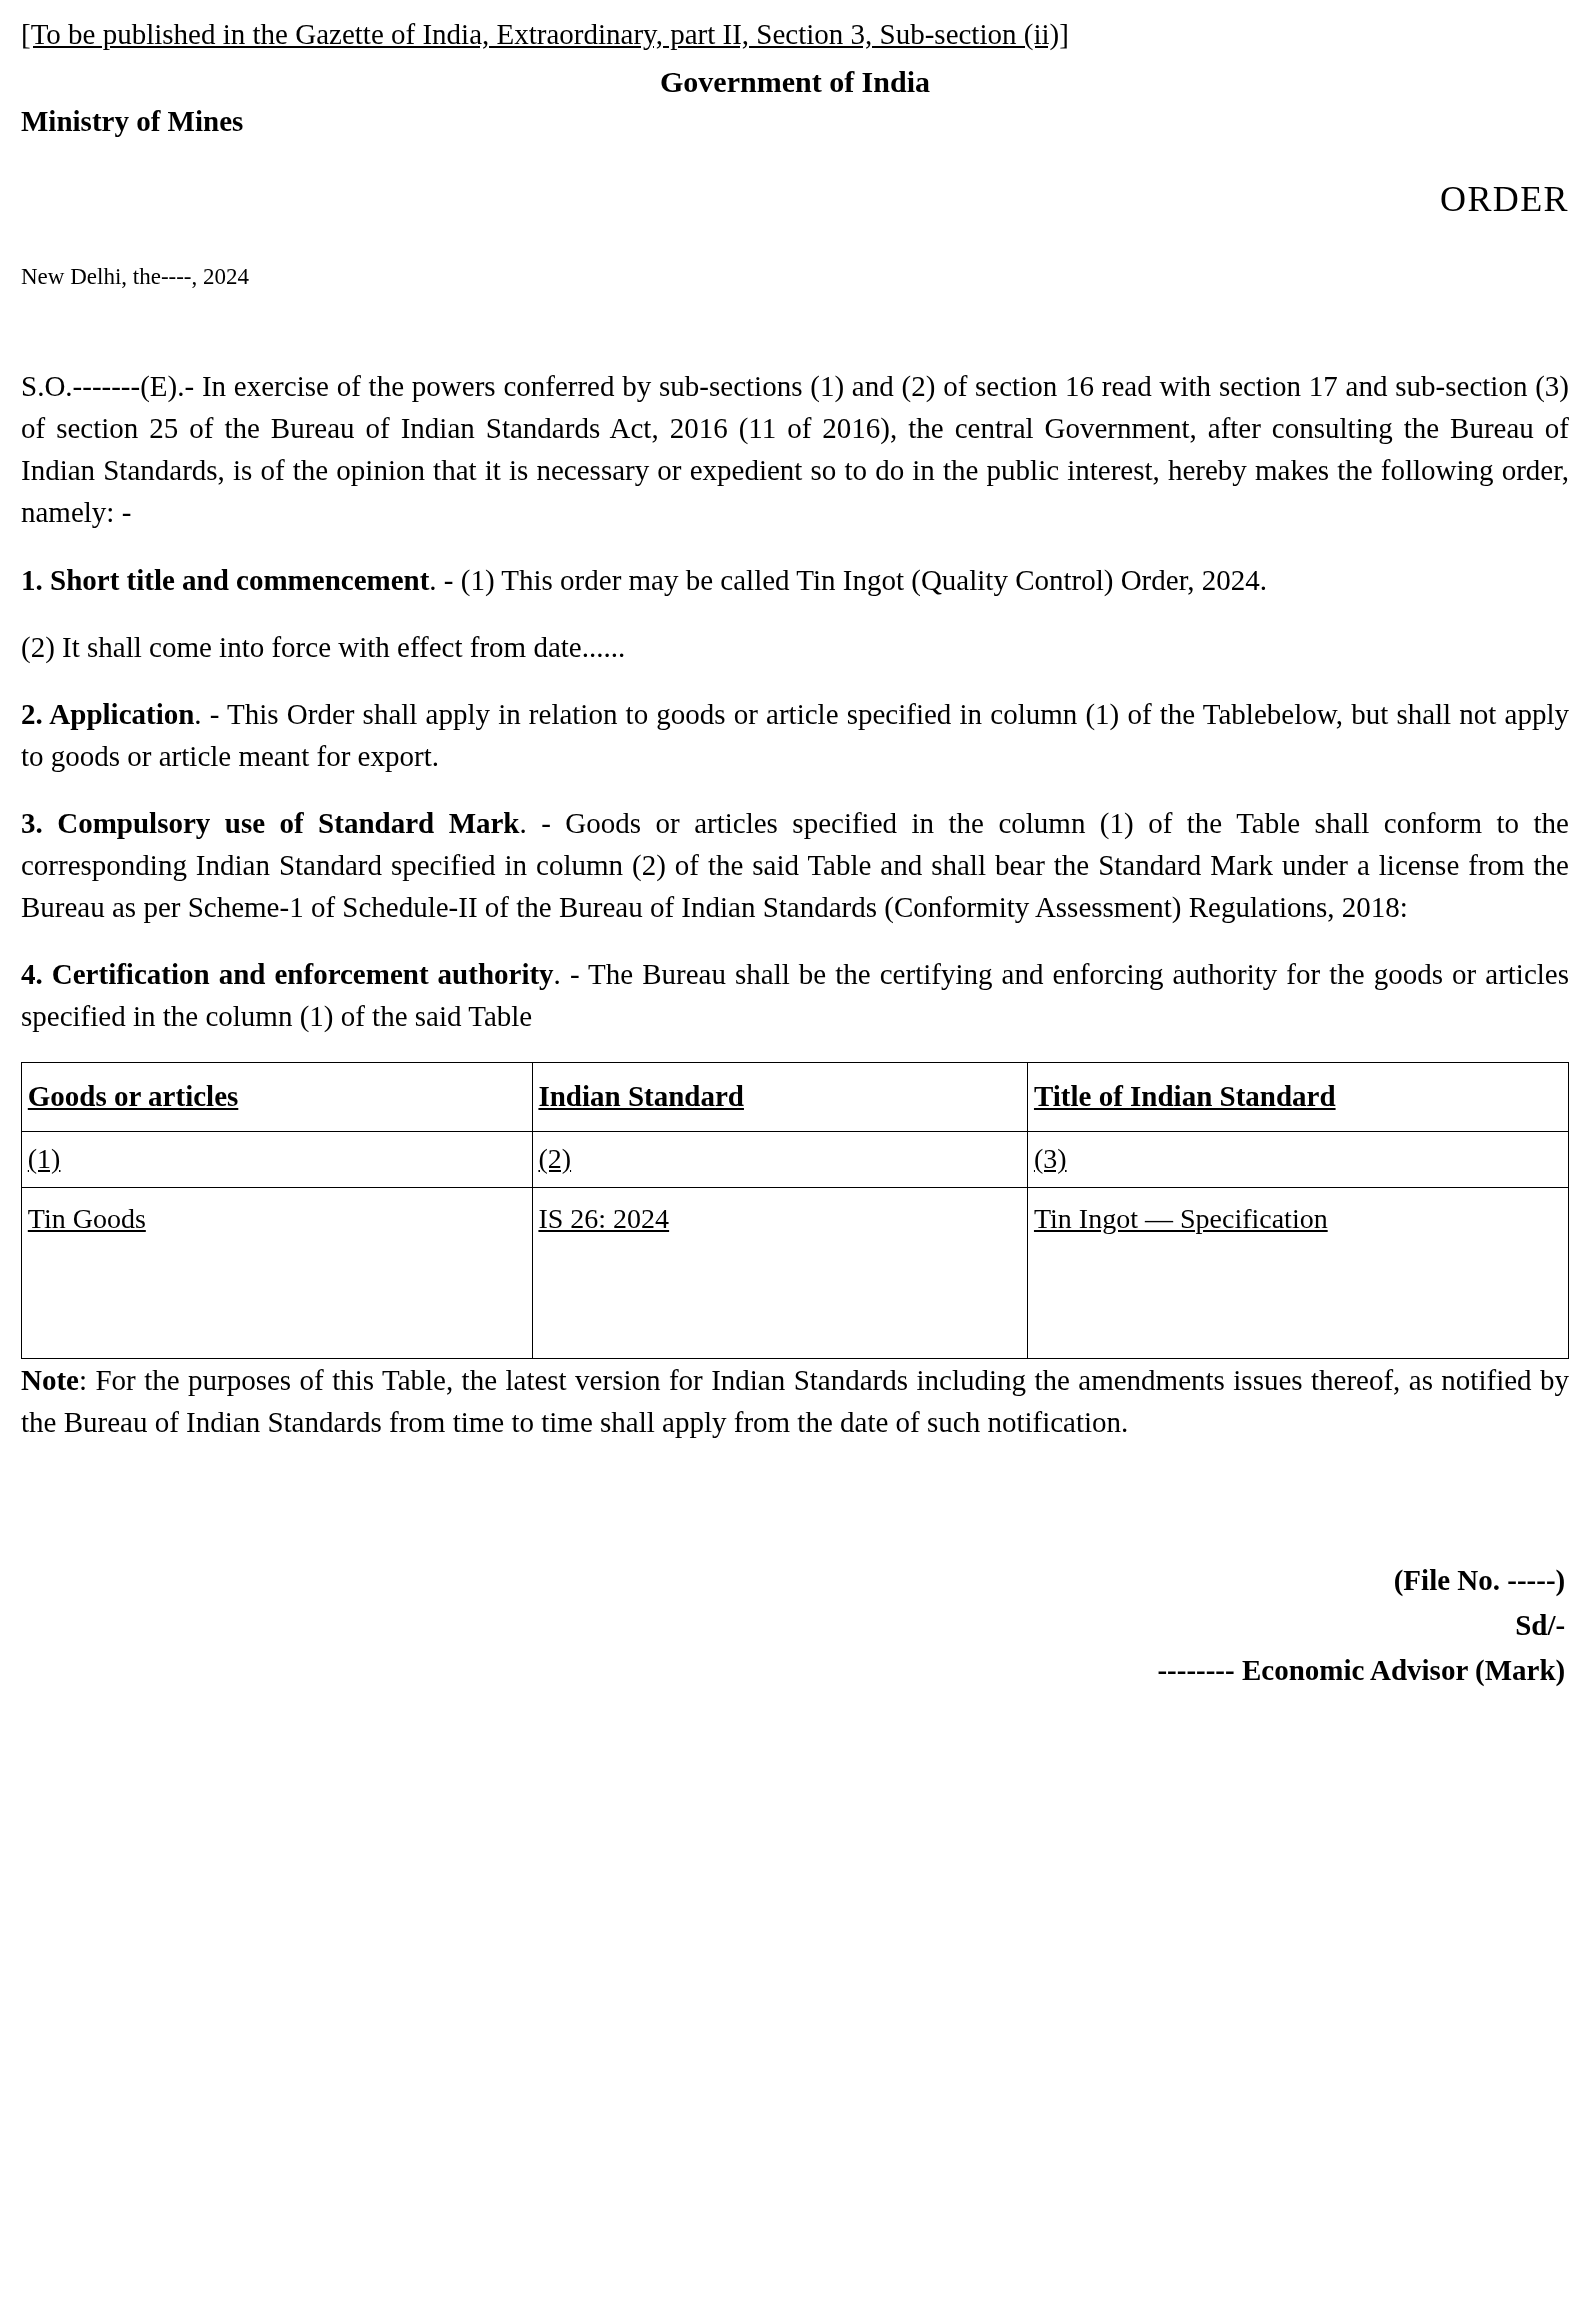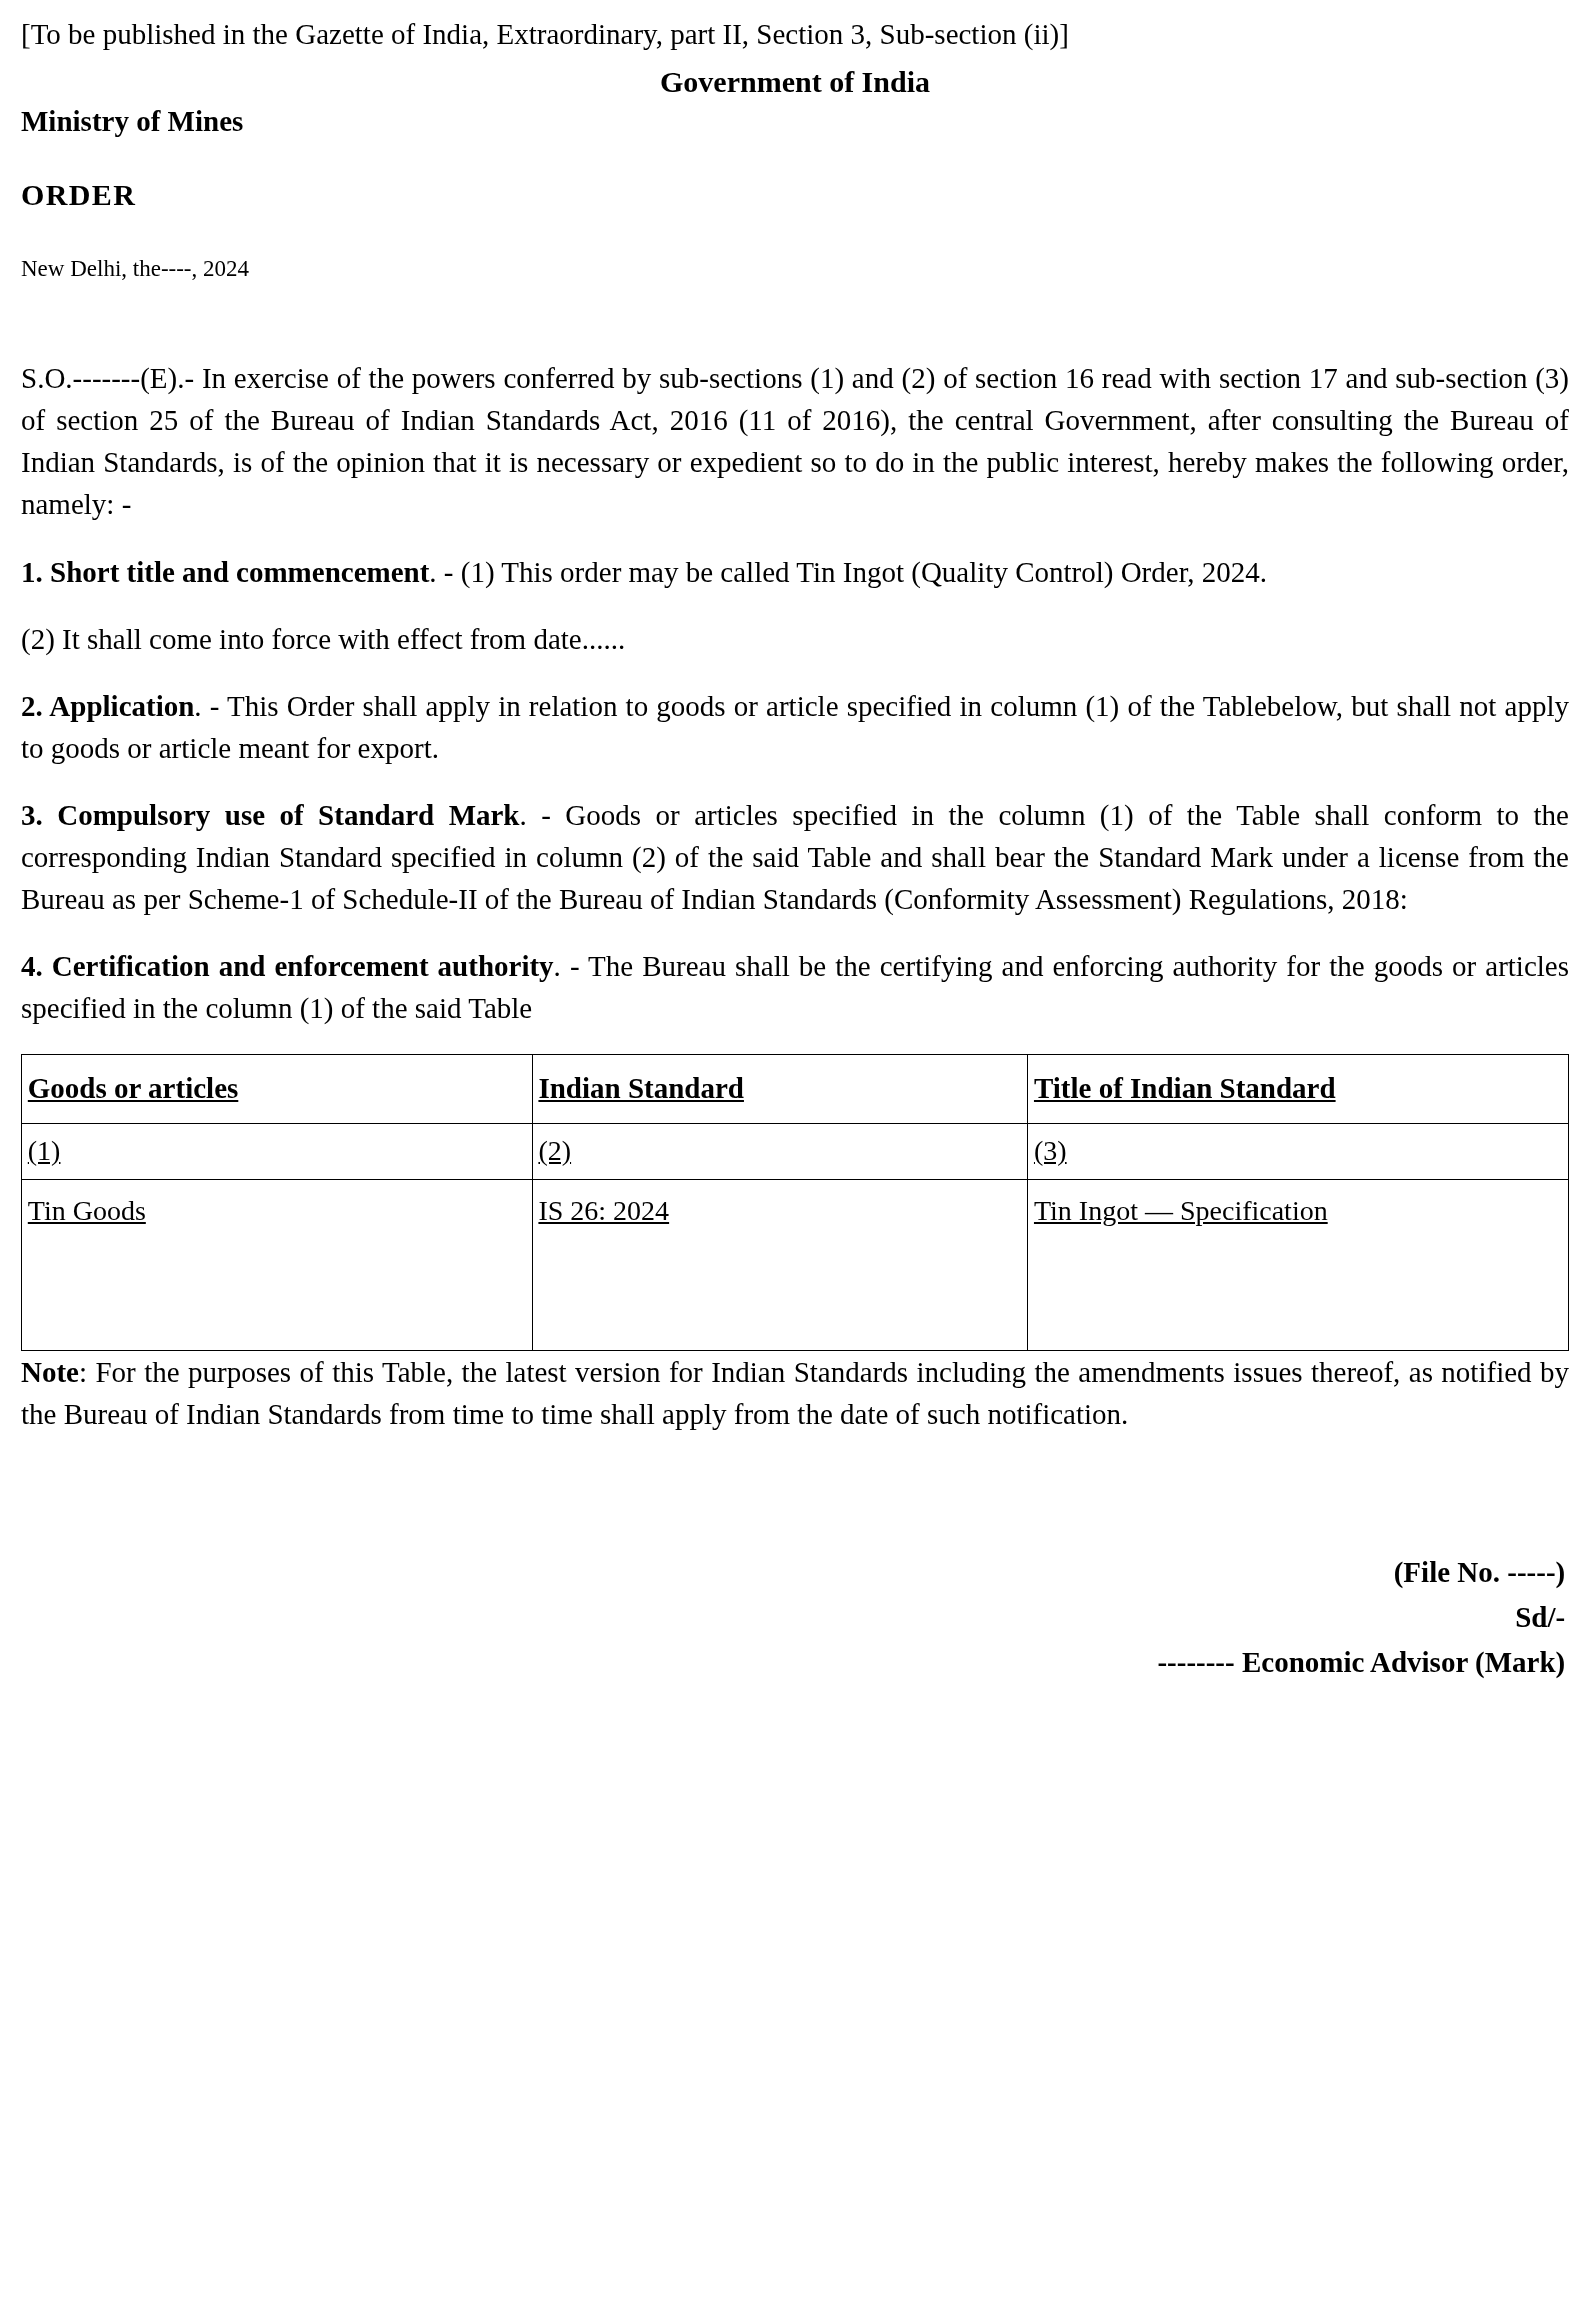--- a/index.html
+++ b/index.html
@@ -16,41 +16,42 @@
   .page {
     box-sizing: border-box;
     width: 1596px;
     min-height: 2306px;
     padding: 17.3px 27px 9.6px 21px;
   }
   .gazette-line {
     font-size: 29px;
     line-height: 1.2;
     margin: 0 0 9.6px 0;
+    text-decoration: underline;
   }
   .bold {
     font-weight: bold;
   }
   .govt-line {
     font-size: 30px;
     font-weight: bold;
     text-align: center;
     line-height: 1.35;
   }
   .ministry-line {
     font-size: 29px;
     font-weight: bold;
     text-align: left;
     line-height: 1.35;
     margin-bottom: 37px;
   }
   .order-heading {
-    font-size: 30px;
-    font-weight: bold;
-    text-align: left;
+    font-size: 36px;
+    font-weight: normal;
+    text-align: right;
     letter-spacing: 1.4px;
     margin-bottom: 44px;
   }
   .dateline {
     font-size: 23px;
     text-align: left;
     margin-bottom: 75px;
     padding-right: 5.8px;
   }
   p.body-text {

